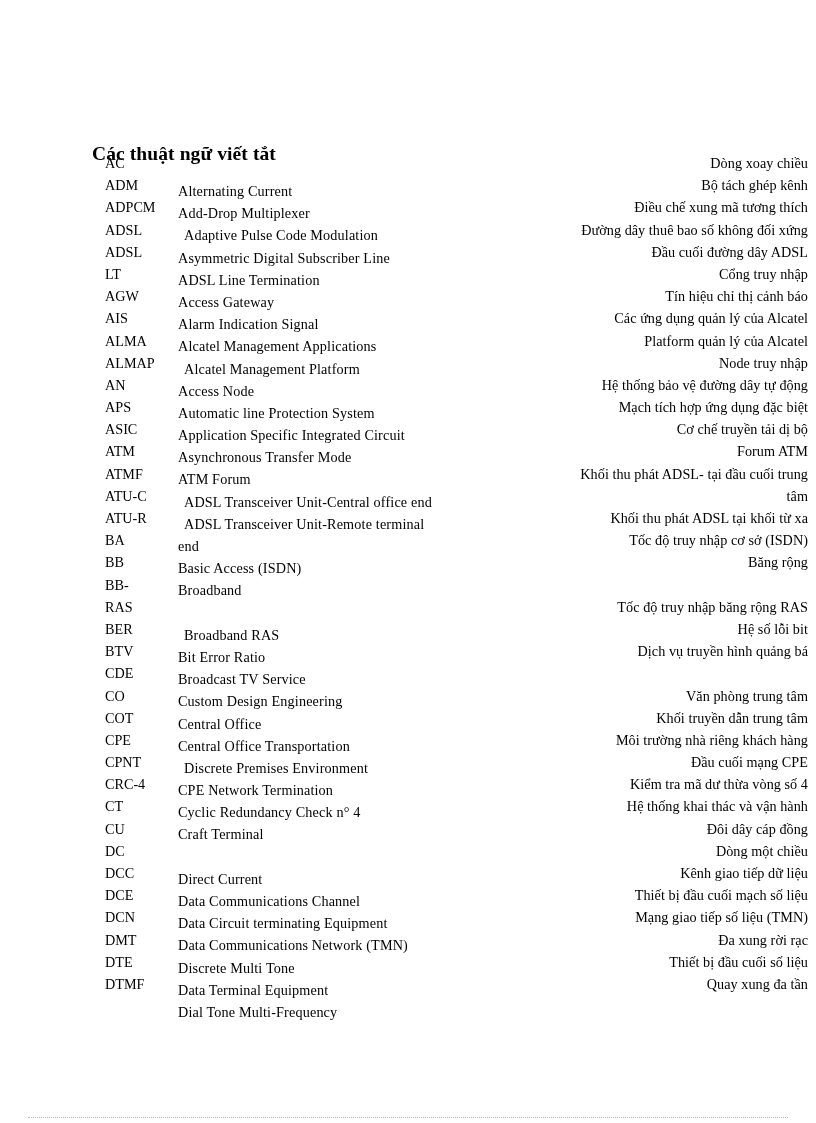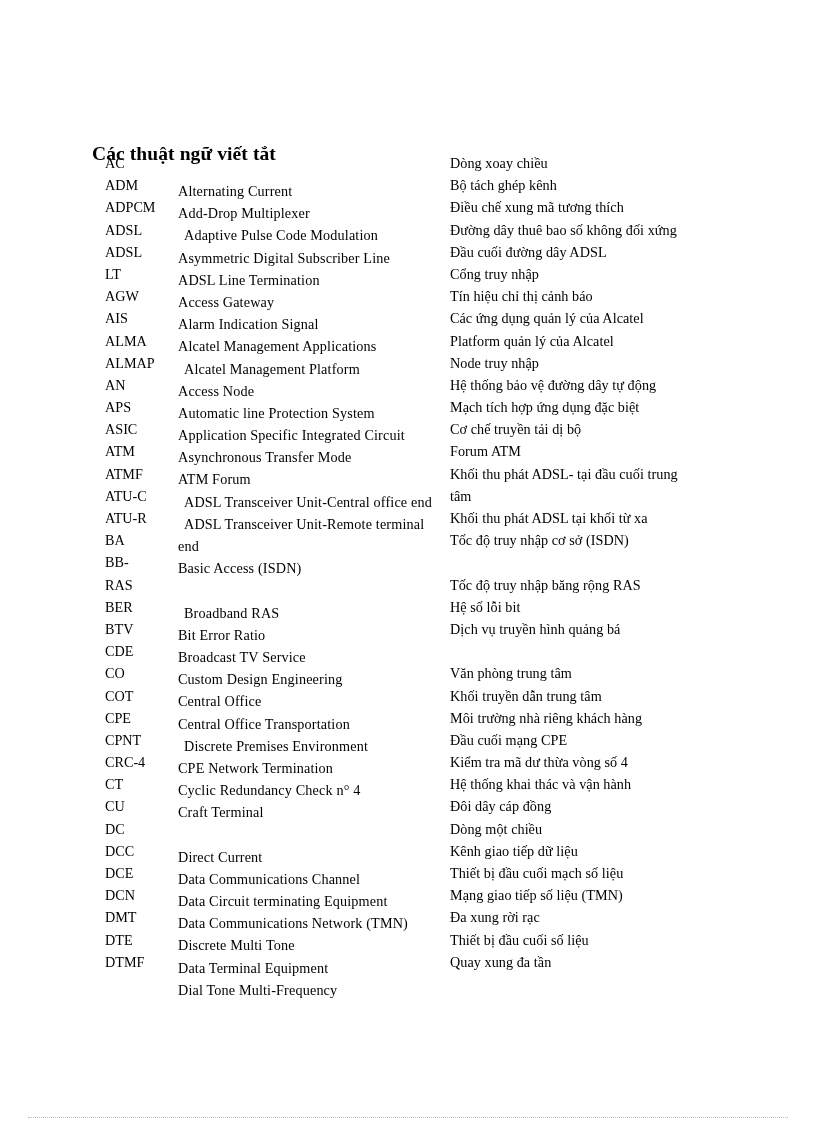--- a/index.html
+++ b/index.html
@@ -69,23 +69,24 @@
   }
 
   .col-eng {
     left: 178px;
     width: 298px;
     letter-spacing: 0.15px;
     margin-top: 28px;
   }
 
   .col-viet {
-    left: 450px;
+    left: 478px;
     width: 330px;
     letter-spacing: 0.05px;
+    text-align: right;
   }
 
   
   .abbr-row.indent-eng .col-eng { left: 184px; }
 
   
   #bottom-rule {
     position: absolute;
     left: 28px;
     top: 1117px;
@@ -186,20 +187,25 @@
         <span class="cell col-abbr">ATU-R</span>
         <span class="cell col-eng">end</span>
         <span class="cell col-viet">Khối thu phát ADSL tại khối từ xa</span>
       </div>
       <div class="abbr-row">
         <span class="cell col-abbr">BA</span>
         <span class="cell col-eng">Basic Access (ISDN)</span>
         <span class="cell col-viet">Tốc độ truy nhập cơ sở (ISDN)</span>
       </div>
       <div class="abbr-row">
+        <span class="cell col-abbr">BB</span>
+        <span class="cell col-eng">Broadband</span>
+        <span class="cell col-viet">Băng rộng</span>
+      </div>
+      <div class="abbr-row">
         <span class="cell col-abbr">BB-</span>
         <span class="cell col-eng"></span>
         <span class="cell col-viet"></span>
       </div>
       <div class="abbr-row indent-eng">
         <span class="cell col-abbr">RAS</span>
         <span class="cell col-eng">Broadband RAS</span>
         <span class="cell col-viet">Tốc độ truy nhập băng rộng RAS</span>
       </div>
       <div class="abbr-row">

